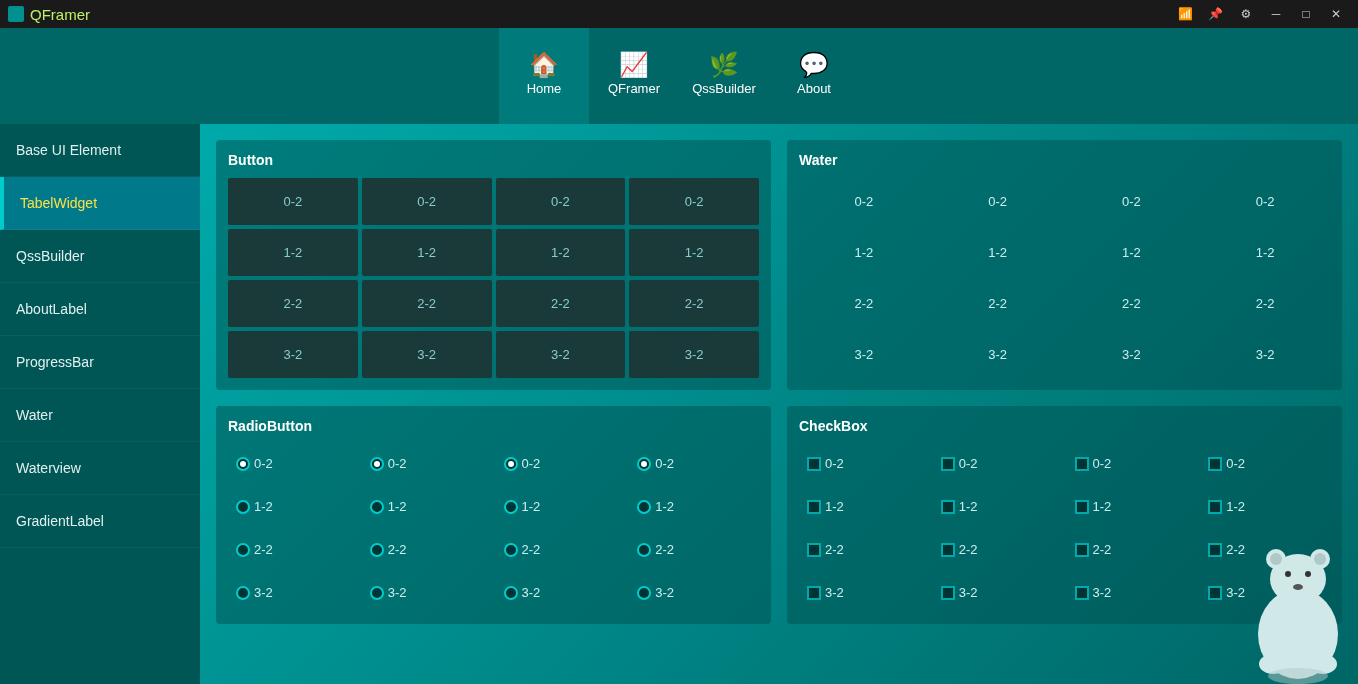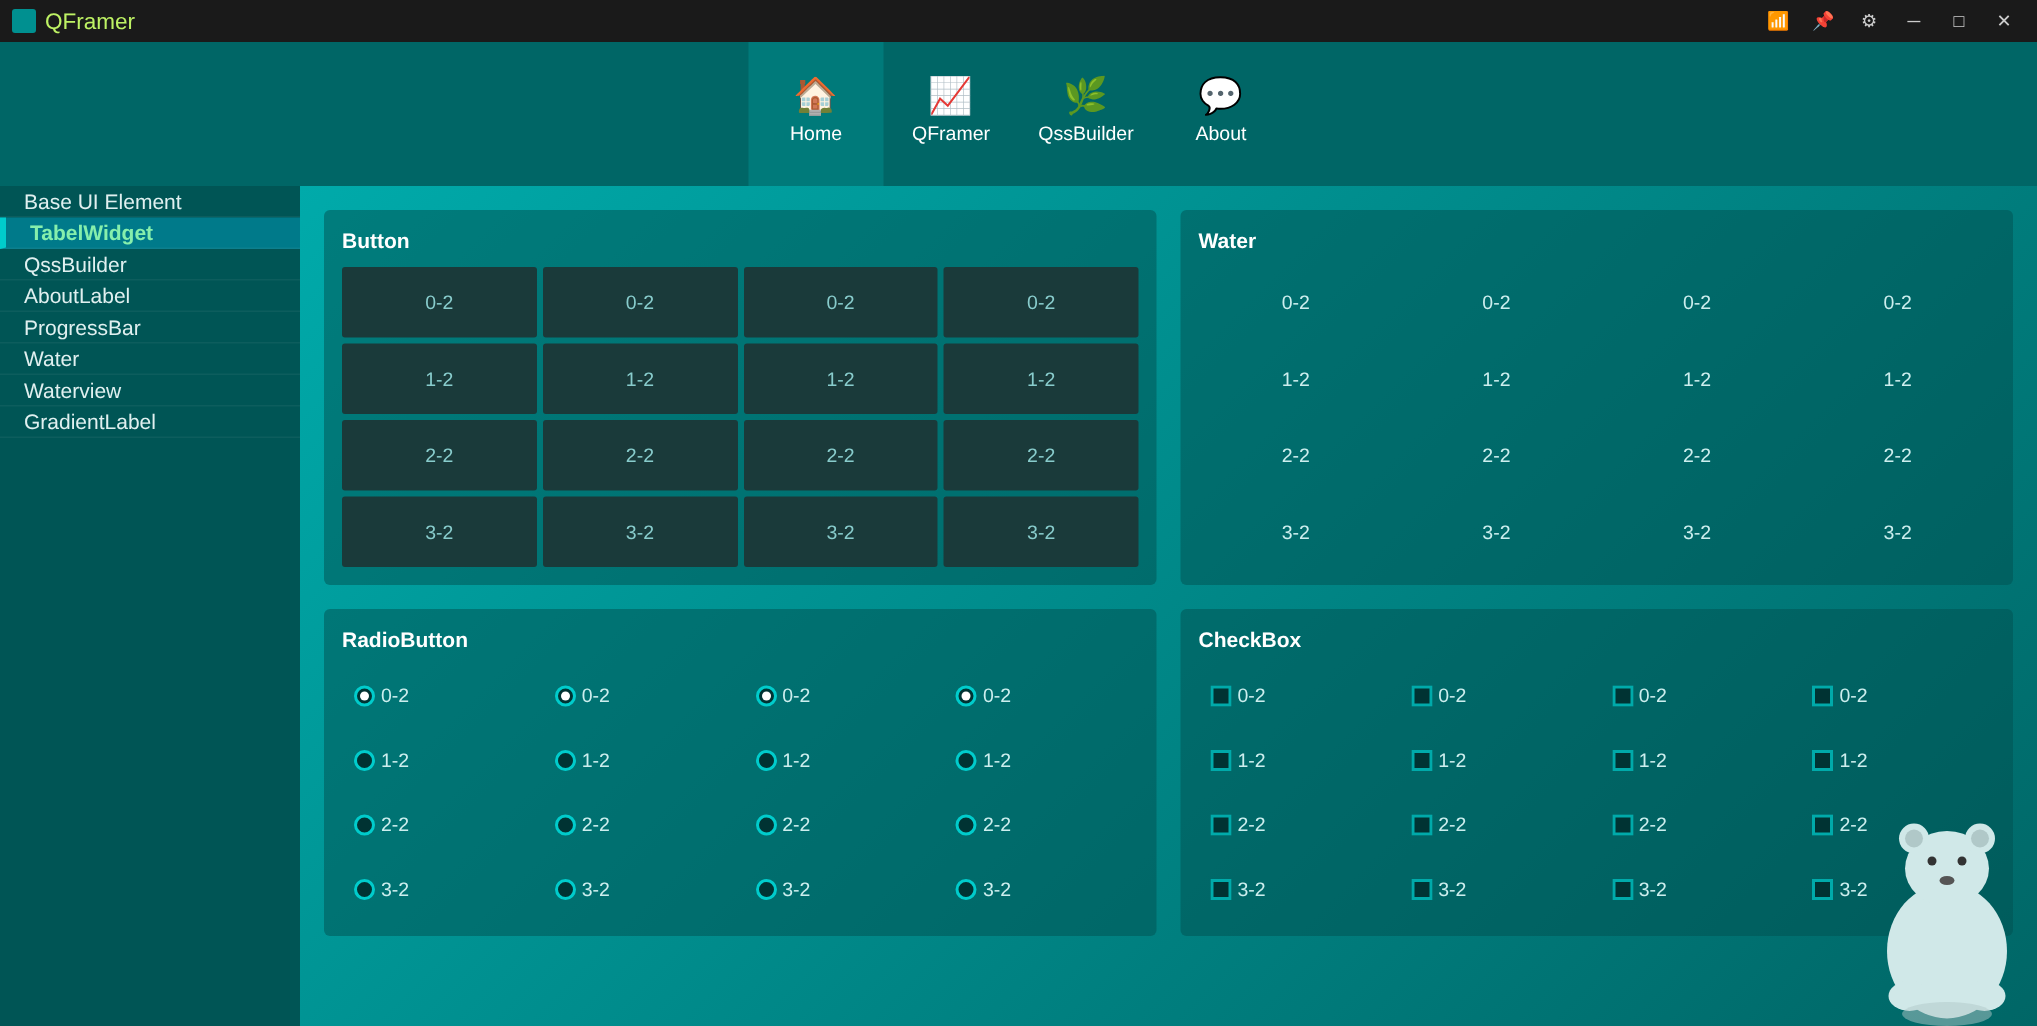--- a/index.html
+++ b/index.html
@@ -90,30 +90,30 @@
 
     
     #sidebar {
       width: 200px;
       background: #005555;
       flex-shrink: 0;
       display: flex;
       flex-direction: column;
     }
     .sidebar-item {
-      padding: 2px 16px;
+      padding: 18px 16px;
       color: #e0f0f0;
       font-size: 14px;
       cursor: pointer;
       border-bottom: 1px solid rgba(255,255,255,0.05);
     }
     .sidebar-item.active {
       background: #007a8a;
-      color: #86efac;
-      font-weight: bold;
+      color: #fde047;
+      font-weight: normal;
       border-left: 4px solid #00cccc;
     }
 
     
     #content {
       flex: 1;
       background: linear-gradient(135deg, #00aaaa 0%, #008888 50%, #006666 100%);
       overflow-y: auto;
       padding: 16px;
       display: grid;

